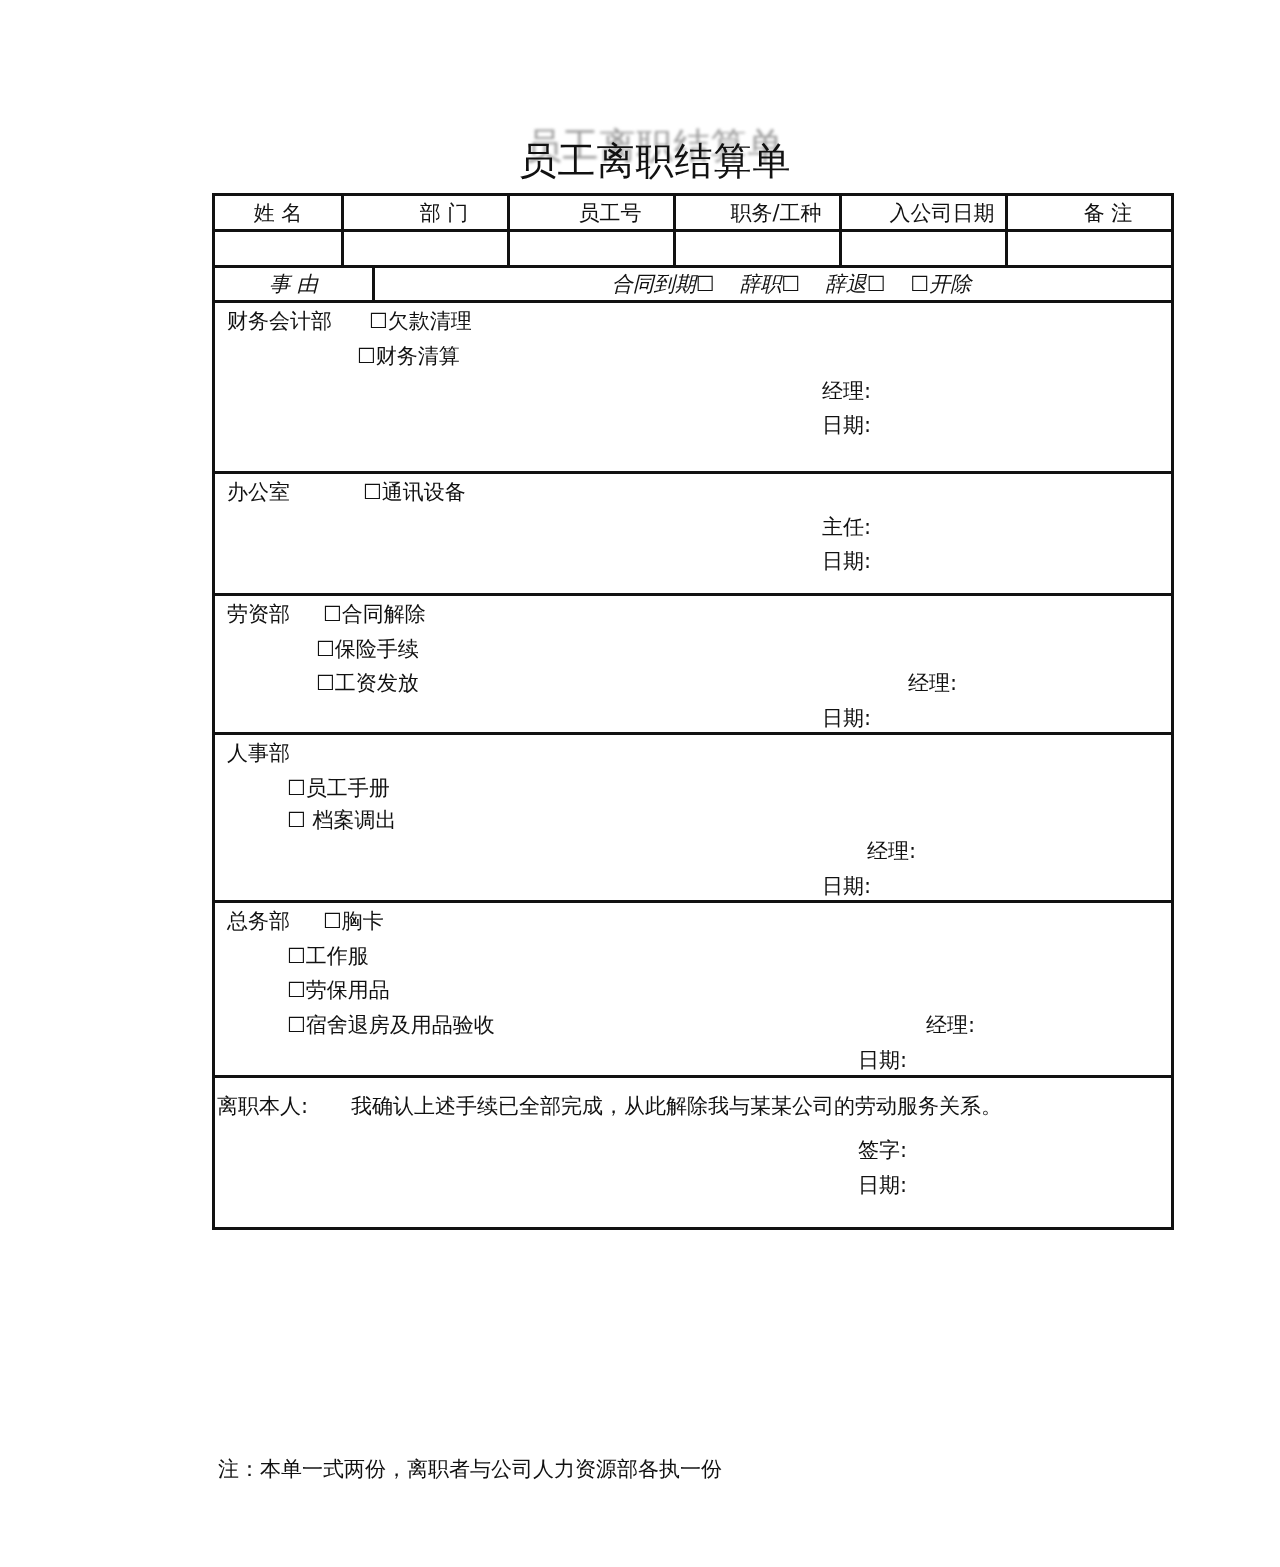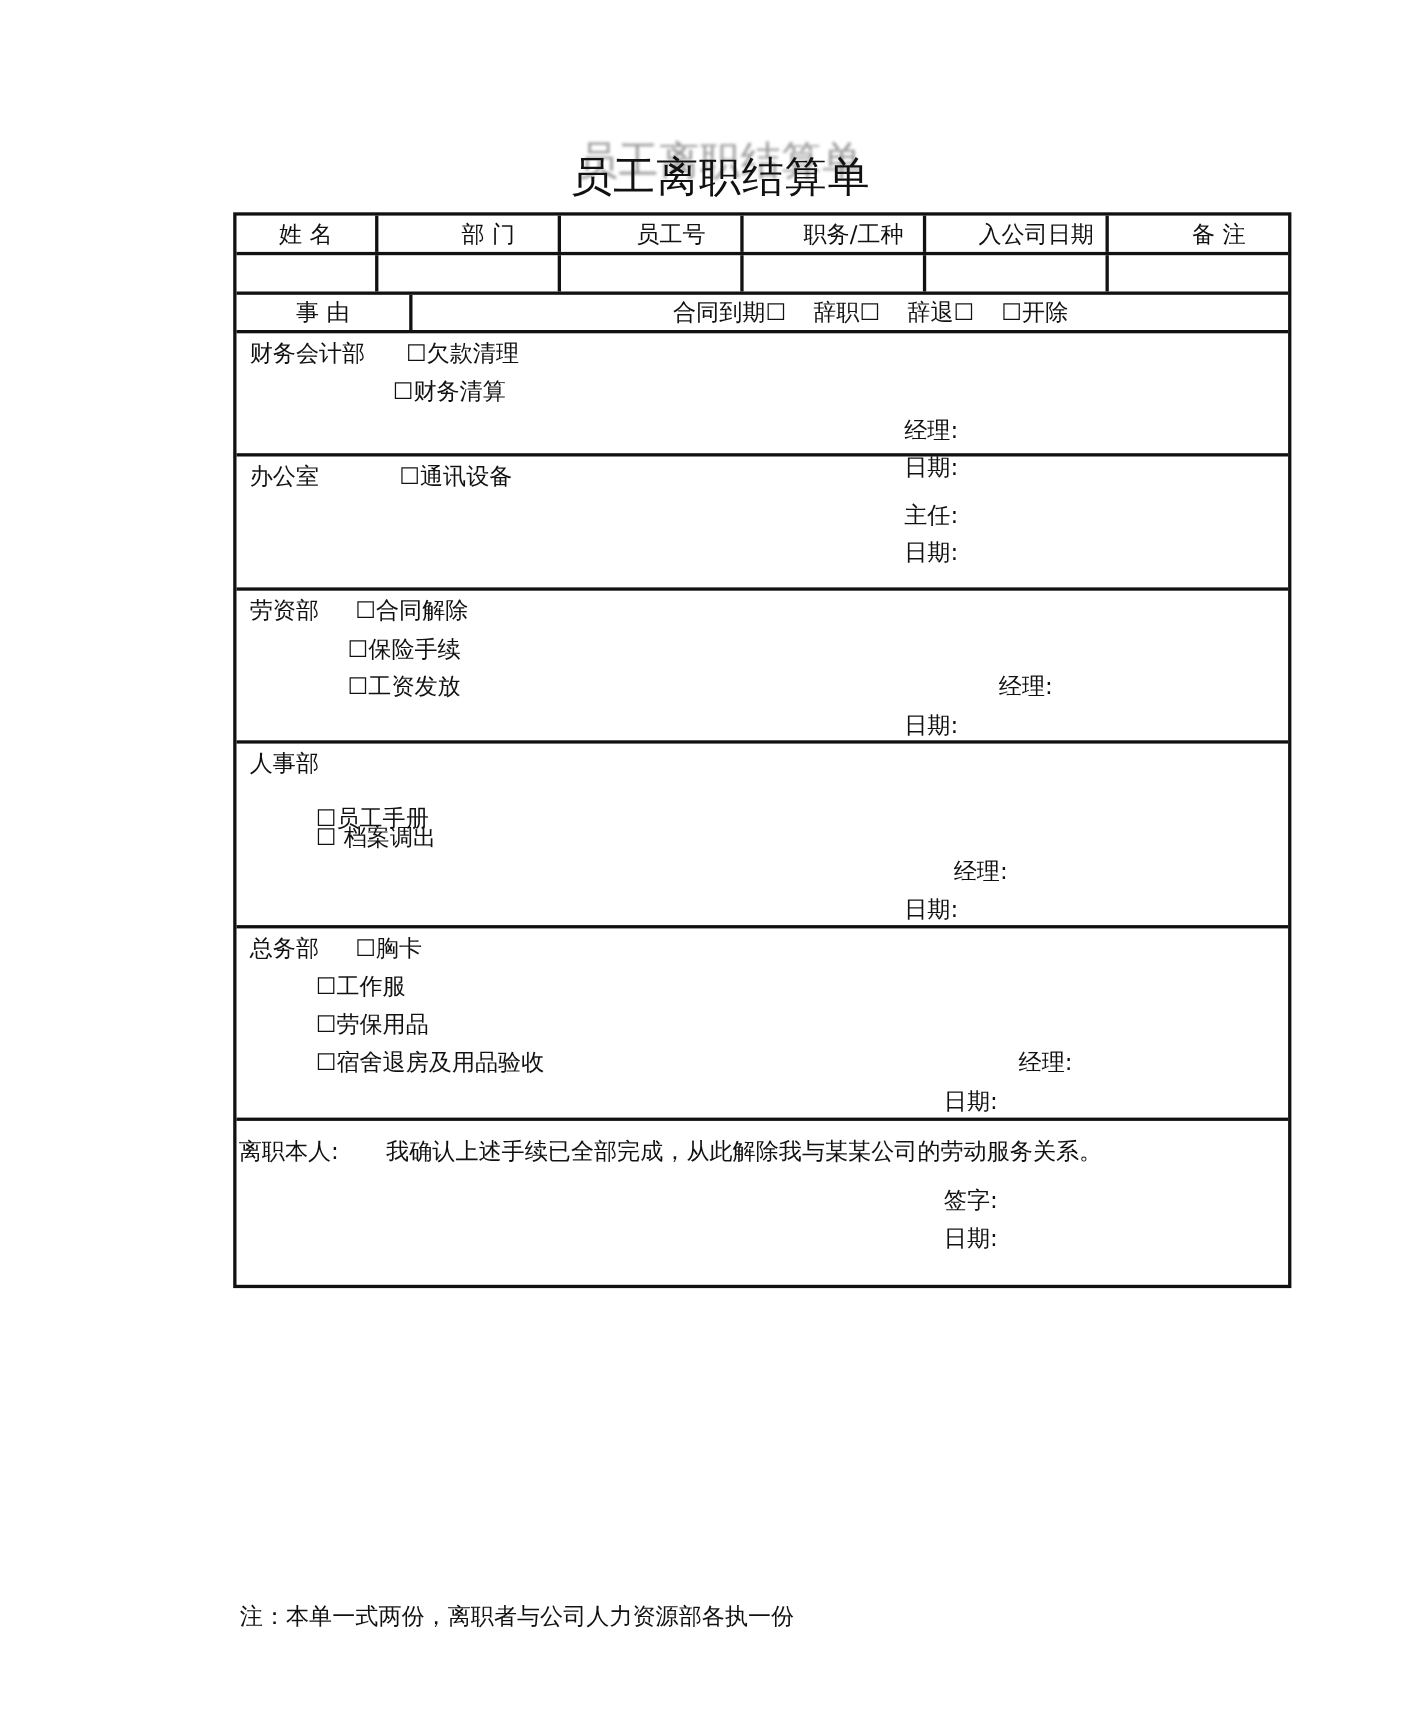--- a/index.html
+++ b/index.html
@@ -6,21 +6,21 @@
   body { width:1280px; height:1567px; position:relative; font-family:"DejaVu Sans", "Liberation Sans", sans-serif; color:#111; }
   .title-wrap { position:absolute; left:0; top:122px; width:1310px; text-align:center; height:70px; }
   .title-shadow { position:absolute; left:0; right:0; top:0; font-size:36px; color:#9a9a9a; filter:blur(1.5px); letter-spacing:1px; }
   .title { position:absolute; left:0; right:0; top:14px; font-size:38px; color:#111; letter-spacing:1px; }
   .form { position:absolute; left:212px; top:193px; width:962px; border:3px solid #111; box-sizing:border-box; }
   .row { position:relative; box-sizing:border-box; border-bottom:3px solid #111;gap:37px; }
   .row:last-child { border-bottom:none; }
   .grid6 { display:flex; height:36px; }
   .grid6 > div { flex:1; border-right:3px solid #111; box-sizing:border-box; font-size:21px; display:flex; align-items:center; justify-content:center; }
   .grid6 > div:last-child { border-right:none; }
-  .reason { display:flex; height:35px; }
+  .reason { display:flex; height:35px;font-style:italic; }
   .reason .label { width:160px; border-right:3px solid #111; font-size:21px; display:flex; align-items:center; justify-content:center; box-sizing:border-box; }
   .reason .opts { flex:1; font-size:21px; display:flex; align-items:center; justify-content:center; word-spacing:18px; }
   .abs { position:absolute; font-size:21px; white-space:nowrap; }
   .note { position:absolute; left:218px; top:1424px; font-size:21px;margin-top:31px; }
 </style>
 </head>
 <body>
 
 <div class="title-wrap">
   <div class="title-shadow">员工离职结算单</div>
@@ -45,21 +45,21 @@
     <div></div>
     <div></div>
     <div></div>
   </div>
 
   <div class="row reason">
     <div class="label">事 由</div>
     <div class="opts">合同到期☐  辞职☐  辞退☐  ☐开除</div>
   </div>
 
-  <div class="row" style="height:112px">
+  <div class="row" style="height:171px">
     <span class="abs" style="left:12px;top:4px">财务会计部</span>
     <span class="abs" style="left:154px;top:4px">☐欠款清理</span>
     <span class="abs" style="left:142px;top:39px">☐财务清算</span>
     <span class="abs" style="left:607px;top:74px">经理:</span>
     <span class="abs" style="left:607px;top:108px">日期:</span>
   </div>
 
   <div class="row" style="height:122px">
     <span class="abs" style="left:12px;top:4px">办公室</span>
     <span class="abs" style="left:148px;top:4px">☐通讯设备</span>
@@ -71,21 +71,21 @@
     <span class="abs" style="left:12px;top:4px">劳资部</span>
     <span class="abs" style="left:108px;top:4px">☐合同解除</span>
     <span class="abs" style="left:101px;top:39px">☐保险手续</span>
     <span class="abs" style="left:101px;top:73px">☐工资发放</span>
     <span class="abs" style="left:693px;top:73px">经理:</span>
     <span class="abs" style="left:607px;top:108px">日期:</span>
   </div>
 
   <div class="row" style="height:168px">
     <span class="abs" style="left:12px;top:4px">人事部</span>
-    <span class="abs" style="left:72px;top:54px">☐员工手册</span>
+    <span class="abs" style="left:72px;top:39px">☐员工手册</span>
     <span class="abs" style="left:72px;top:71px">☐ 档案调出</span>
     <span class="abs" style="left:652px;top:102px">经理:</span>
     <span class="abs" style="left:607px;top:137px">日期:</span>
   </div>
 
 
   <div class="row" style="height:175px">
     <span class="abs" style="left:12px;top:4px">总务部</span>
     <span class="abs" style="left:108px;top:4px">☐胸卡</span>
     <span class="abs" style="left:72px;top:39px">☐工作服</span>

